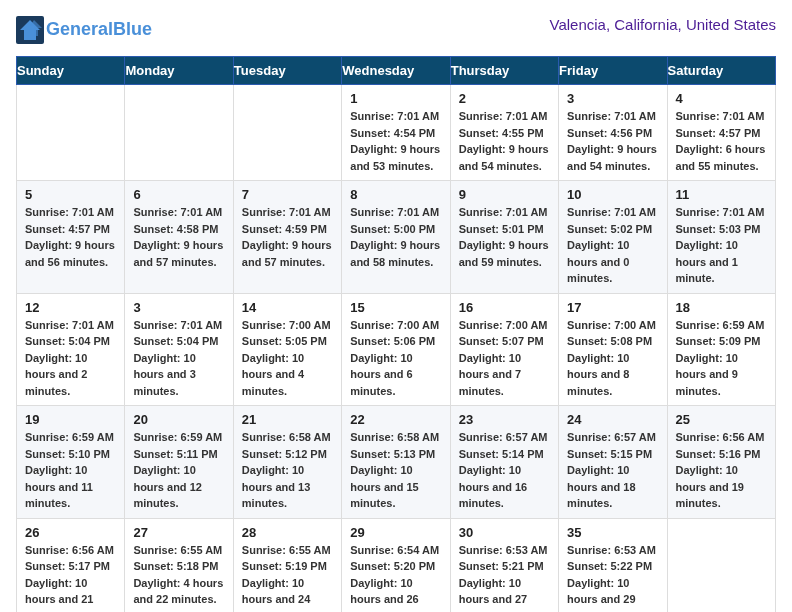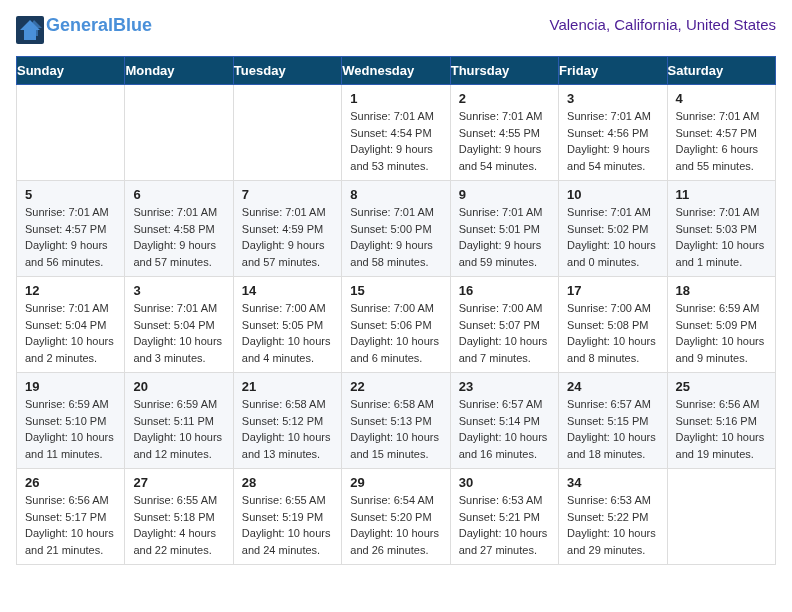--- a/index.html
+++ b/index.html
@@ -11,21 +11,21 @@
       padding: 16px;
     }
     .header {
       display: flex;
       justify-content: space-between;
       align-items: flex-start;
       margin-bottom: 12px;
     }
     .logo {
       display: flex;
-      align-items: flex-start;
+      align-items: center;
     }
     .logo-text {
       font-size: 18px;
       font-weight: bold;
       color: #1a3a5c;
       line-height: 1.1;
     }
     .logo-text span {
       color: #4a90d9;
     }
@@ -75,20 +75,21 @@
     }
     .day-number {
       font-size: 13px;
       font-weight: bold;
       display: block;
       margin-bottom: 2px;
     }
     .day-detail {
       line-height: 1.5;
       color: #333;
+      font-weight: bold;
     }
     .empty-cell {
       background: #fff !important;
     }
   </style>
 </head>
 <body>
 
 <div class="header">
   <div class="logo">
@@ -365,21 +366,21 @@
         </td>
         <td>
           <span class="day-number">30</span>
         <div class="day-detail">
           <span>Sunrise: 6:53 AM</span><br>
           <span>Sunset: 5:21 PM</span><br>
           <span>Daylight: 10 hours and 27 minutes.</span>
         </div>
         </td>
         <td>
-          <span class="day-number">34</span>
+          <span class="day-number">35</span>
         <div class="day-detail">
           <span>Sunrise: 6:53 AM</span><br>
           <span>Sunset: 5:22 PM</span><br>
           <span>Daylight: 10 hours and 29 minutes.</span>
         </div>
         </td>
         <td class="empty-cell"></td>
       </tr>
     </tbody>
 </table>

